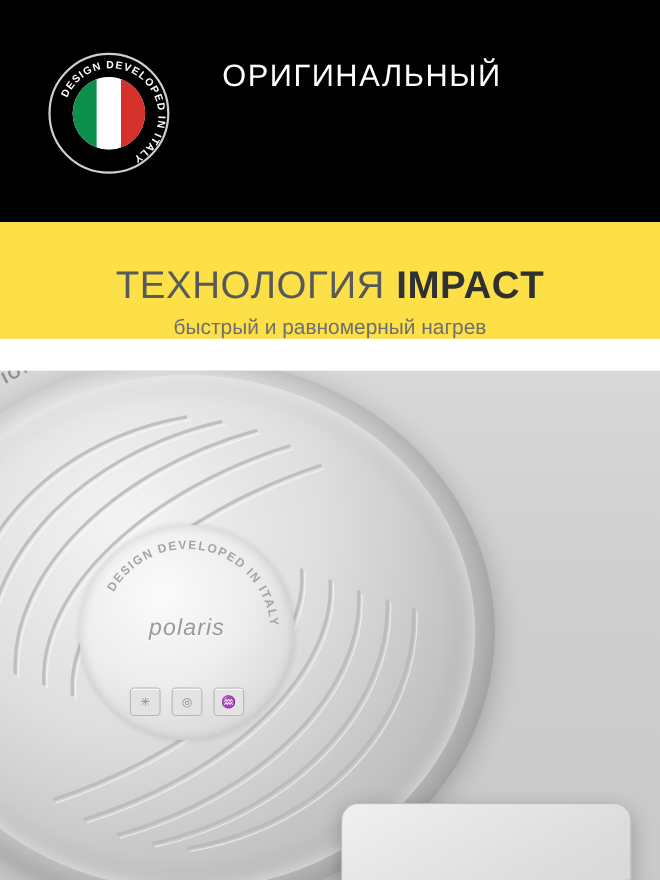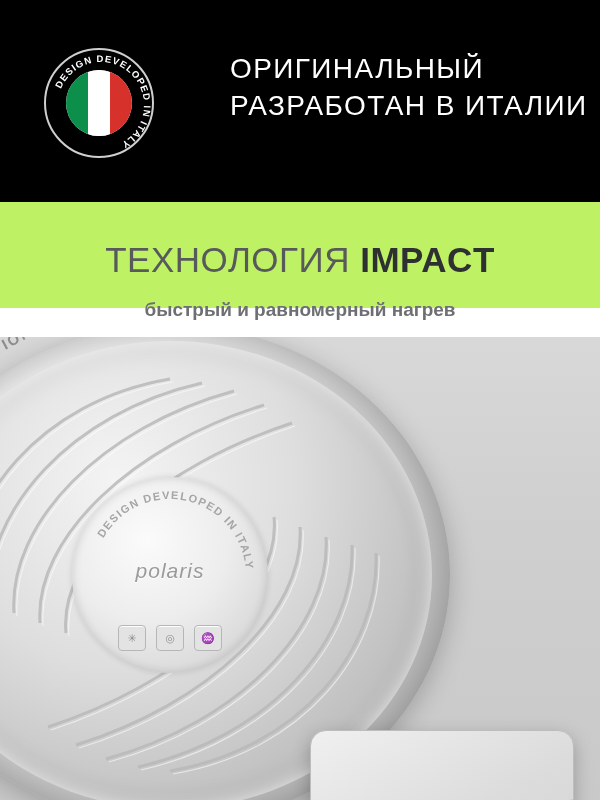--- a/index.html
+++ b/index.html
@@ -69,47 +69,47 @@
     left: 202px;
     top: 50px;
     width: 380px;
     color: #ffffff;
     font-size: 28px;
     line-height: 37px;
     font-weight: 400;
     letter-spacing: 1.4px;
     text-transform: uppercase;
   }
-  .banner-heading div { white-space: nowrap; margin-left: 28px; }
+  .banner-heading div { white-space: nowrap; }
 
   
   .tech-section {
     position: absolute;
     left: 0; top: 202px;
     width: 600px;
     height: 106px;
-    background: #bef264;
+    background: #fde047;
     text-align: center;
   }
   .tech-title {
     margin-top: 38px;
     font-size: 35px;
     color: #58595b;
     letter-spacing: 0.5px;
     font-weight: 300;
   }
   .tech-title b {
     font-weight: bold;
     color: #2f3032;
   }
   .tech-sub {
-    margin-top: 19px;
+    margin-top: 8px;
     font-size: 19px;
     color: #6e6f72;
-    font-weight: 700;
+    font-weight: 400;
   }
 
   
   .photo {
     position: absolute;
     left: 0; top: 337px;
     width: 600px;
     height: 463px;
     background: linear-gradient(180deg,#d8d8d8 0%, #cfcfcf 40%, #c9c9c9 100%);
     overflow: hidden;
@@ -253,21 +253,20 @@
     </svg>
     <div class="badge-inner">
       <div class="flag-stripe flag-green"></div>
       <div class="flag-stripe flag-white"></div>
       <div class="flag-stripe flag-red"></div>
     </div>
   </div>
 
   <div class="banner-heading">
     <div>ОРИГИНАЛЬНЫЙ</div>
-    <div>РАЗРАБОТАН В ИТАЛИИ</div>
   </div>
 </div>
 
 <div class="tech-section">
   <div class="tech-title">
     <span>ТЕХНОЛОГИЯ </span><b>IMPACT</b>
   </div>
   <div class="tech-sub">быстрый и равномерный нагрев</div>
 </div>
 

